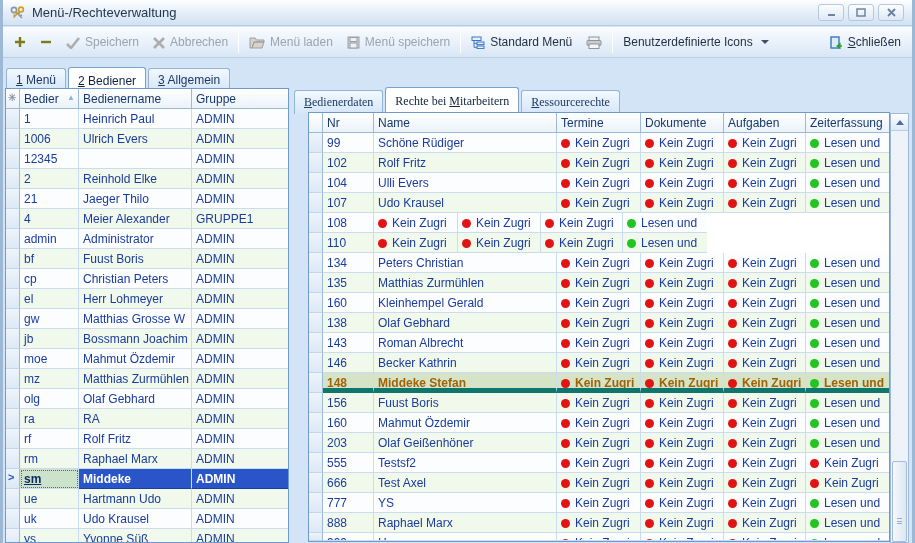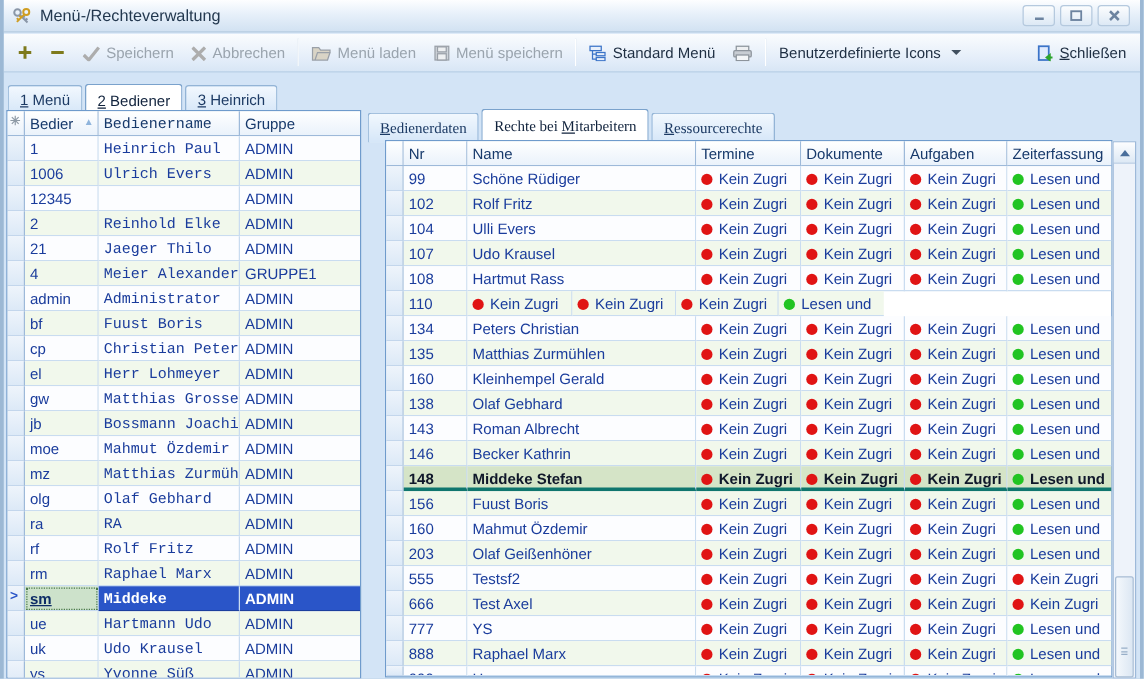--- a/index.html
+++ b/index.html
@@ -48,35 +48,35 @@
   .g-cell { flex:none; overflow:hidden; white-space:nowrap; padding:3px 3px 0 4px;
     border-right:1px solid #c9dcf0; border-bottom:1px solid #c9dcf0; color:#1a3c9c; }
   .g-head .g-cell { background:linear-gradient(#ffffff,#eaf2fb);
     border-right:1px solid #9db9d9; border-bottom:1px solid #9db9d9; color:#17396b; }
   .g-ind { background:linear-gradient(#eef4fb,#dce9f7); border-right:1px solid #9db9d9 !important;
     border-bottom:1px solid #c3d6ec; padding:2px 0 0 2px; color:#2a55c8; font-weight:bold; font-size:11px; }
   .row-alt0 .g-data { background:#fcfdff; }
   .row-alt1 .g-data { background:#f1f8ec; }
 
   
-  .lc0 { width:14px; } .lc1 { width:59px; } .lc2 { width:113px;font-family:Liberation Mono, monospace; } .lc3 { width:96px; border-right:none !important; }
+  .lc0 { width:14px; } .lc1 { width:59px; } .lc2 { width:113px; } .lc3 { width:96px; border-right:none !important; }
   .left-grid { top:88px; left:2px; width:284px; height:455px; }
 
   
   .rc0 { width:14px; } .rc1 { width:51px; } .rc2 { width:183px; }
   .rc3 { width:84px; } .rc4 { width:83px; } .rc5 { width:82px; } .rc6 { width:84px; border-right:none !important; }
   .right-grid { top:112px; left:305px; width:582px; height:430px; }
 
   .sort-arrow { float:right; color:#8fb4dc; font-size:8px; margin-top:1px; }
   .head-icon { color:#8e9aa6; font-size:10px; }
 
   
   .sel-left .cell-id { background:#cde2cb !important; outline:1px dotted #4a7a4a; outline-offset:-2px; font-weight:bold; color:#0d2c66;text-decoration:underline; }
   .sel-left .cell-blue { background:#2a55c8 !important; color:#ffffff; font-weight:bold; border-bottom:1px solid #1c3f9e; }
-  .sel-right .g-data { background:#d5e4c7 !important; font-weight:bold; color:#0f172a; border-bottom:3px solid #0f766e; }
+  .sel-right .g-data { background:#d5e4c7 !important; font-weight:bold; color:#a16207; border-bottom:5px solid #0f766e; }
 
   .dot { display:inline-block; width:9px; height:9px; border-radius:50%; margin-right:5px; vertical-align:-1px; }
 
   .partial-row { height:8px !important; overflow:hidden; }
 
   
   .vscroll { position:absolute; top:113px; left:887px; width:19px; height:430px;
     background:#eef3fa; border:1px solid #9db9d9; }
   .scroll-arrow { height:17px; background:linear-gradient(#fcfdfe,#dde9f5); border-bottom:1px solid #b9cde3;
     display:flex; align-items:center; justify-content:center; }
@@ -207,21 +207,21 @@
           <path d="M13 10 l-4 0 m1.8 -2 l-2.5 2 2.5 2 z" stroke="#2da32d" fill="#2da32d" stroke-width="1.6"></path>
         </svg>
       </span>
       <span><u>S</u><span>chließen</span></span>
     </div>
   </div>
 
   <div class="tabstrip tabs-left">
     <div class="tab"><u>1</u><span> Menü</span></div>
     <div class="tab active"><u>2</u><span> Bediener</span></div>
-    <div class="tab"><u>3</u><span> Heinrich</span></div>
+    <div class="tab"><u>3</u><span> Allgemein</span></div>
   </div>
 
   <div class="grid left-grid">
     <div class="g-row g-head">
       <div class="g-cell g-ind lc0"><span class="head-icon">✳</span></div>
       <div class="g-cell lc1"><span>Bedier</span><span class="sort-arrow">▲</span></div>
       <div class="g-cell lc2">Bedienername</div>
       <div class="g-cell lc3">Gruppe</div>
     </div>
     <div id="left-rows">
@@ -409,21 +409,20 @@
           <div class="g-cell g-data rc1">107</div>
           <div class="g-cell g-data rc2">Udo Krausel</div>
           <div class="g-cell g-data rc3"><span class="dot" style="background: rgb(224, 20, 20);"></span><span>Kein Zugri</span></div>
           <div class="g-cell g-data rc4"><span class="dot" style="background: rgb(224, 20, 20);"></span><span>Kein Zugri</span></div>
           <div class="g-cell g-data rc5"><span class="dot" style="background: rgb(224, 20, 20);"></span><span>Kein Zugri</span></div>
           <div class="g-cell g-data rc6"><span class="dot" style="background: rgb(33, 196, 33);"></span><span>Lesen und</span></div>
         </div>
         <div class="g-row row-alt0">
           <div class="g-cell g-ind rc0"></div>
           <div class="g-cell g-data rc1">108</div>
-          <div class="g-cell g-data rc2">Hartmut Rass</div>
           <div class="g-cell g-data rc3"><span class="dot" style="background: rgb(224, 20, 20);"></span><span>Kein Zugri</span></div>
           <div class="g-cell g-data rc4"><span class="dot" style="background: rgb(224, 20, 20);"></span><span>Kein Zugri</span></div>
           <div class="g-cell g-data rc5"><span class="dot" style="background: rgb(224, 20, 20);"></span><span>Kein Zugri</span></div>
           <div class="g-cell g-data rc6"><span class="dot" style="background: rgb(33, 196, 33);"></span><span>Lesen und</span></div>
         </div>
         <div class="g-row row-alt1">
           <div class="g-cell g-ind rc0"></div>
           <div class="g-cell g-data rc1">110</div>
           <div class="g-cell g-data rc3"><span class="dot" style="background: rgb(224, 20, 20);"></span><span>Kein Zugri</span></div>
           <div class="g-cell g-data rc4"><span class="dot" style="background: rgb(224, 20, 20);"></span><span>Kein Zugri</span></div>

